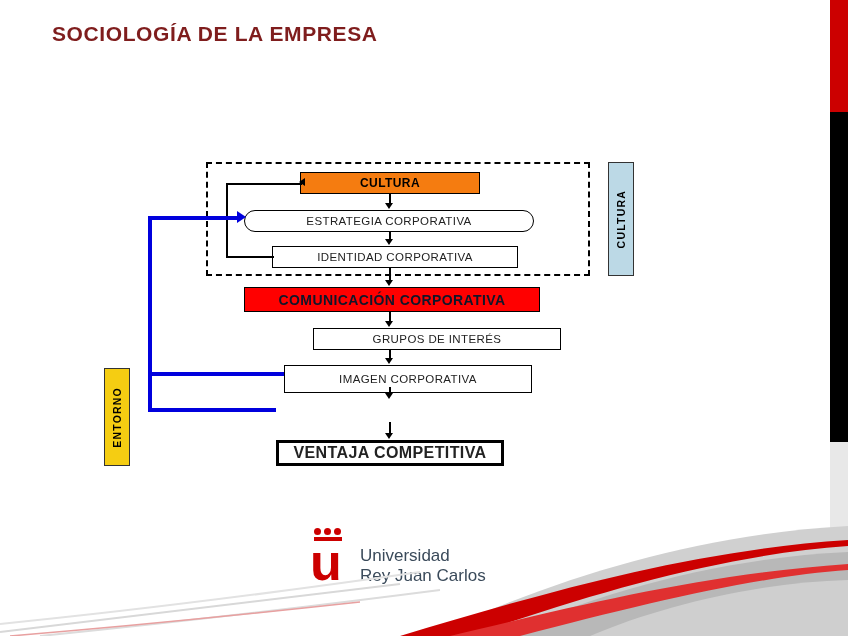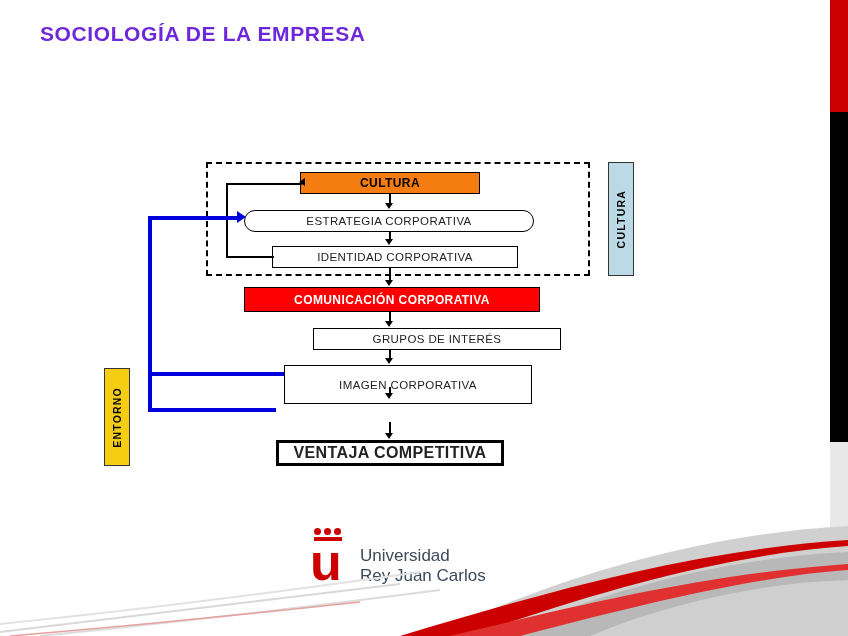--- a/index.html
+++ b/index.html
@@ -4,34 +4,34 @@
 <style>
   html,body{margin:0;padding:0;}
   body{width:848px;height:636px;background:#ffffff;font-family:"Liberation Sans",sans-serif;overflow:hidden;position:relative;}
 
   
   .edge-red{position:absolute;left:830px;top:0;width:18px;height:112px;background:#cc0000;}
   .edge-black{position:absolute;left:830px;top:112px;width:18px;height:330px;background:#000000;}
   .edge-grey{position:absolute;left:830px;top:442px;width:18px;height:194px;background:#e8e8e8;}
 
   
-  .title{position:absolute;left:40px;top:22px;font-size:21px;font-weight:bold;color:#6d28d9;letter-spacing:.6px;}
+  .title{position:absolute;left:52px;top:22px;font-size:21px;font-weight:bold;color:#7f1d1d;letter-spacing:.6px;}
 
   
   .diagram{position:absolute;left:100px;top:150px;width:560px;height:340px;}
 
   .box{position:absolute;border:1px solid #000;background:#fff;display:flex;align-items:center;justify-content:center;
        font-size:11.5px;color:#222;letter-spacing:.4px;box-sizing:border-box;white-space:nowrap;}
 
   .b-empresa{left:200px;top:22px;width:180px;height:22px;background:#f57c10;border:1px solid #000;color:#000;font-weight:bold;font-size:12px;}
   .b-estrategia{left:144px;top:60px;width:290px;height:22px;border-radius:11px;}
   .b-identidad{left:172px;top:96px;width:246px;height:22px;}
-  .b-comunicacion{left:144px;top:137px;width:296px;height:25px;background:#ff0000;color:#ffffff;font-weight:bold;font-size:12px;border:1px solid #000;}
+  .b-comunicacion{left:144px;top:137px;width:296px;height:25px;background:#ff0000;color:#0f172a;font-weight:bold;font-size:14px;border:1px solid #000;}
   .b-grupos{left:176px;top:178px;width:248px;height:22px;margin-left:37px;}
-  .b-imagen{left:184px;top:215px;width:248px;height:39px;}
+  .b-imagen{left:184px;top:215px;width:248px;height:28px;}
   .b-reputacion{left:176px;top:250px;width:248px;height:22px;}
   .b-ventaja{left:176px;top:290px;width:228px;height:26px;border:3px solid #000;font-weight:bold;font-size:16px;}
 
   
   .dashed-group{position:absolute;left:106px;top:12px;width:384px;height:114px;border:2px dashed #000;box-sizing:border-box;}
 
   
   .side{position:absolute;display:flex;align-items:center;justify-content:center;border:1px solid #333;box-sizing:border-box;}
   .side span{writing-mode:vertical-rl;transform:rotate(180deg);font-size:10.5px;font-weight:bold;letter-spacing:1.2px;color:#000;}
   .s-cultura{left:508px;top:12px;width:26px;height:114px;background:#bcd9e6;}

